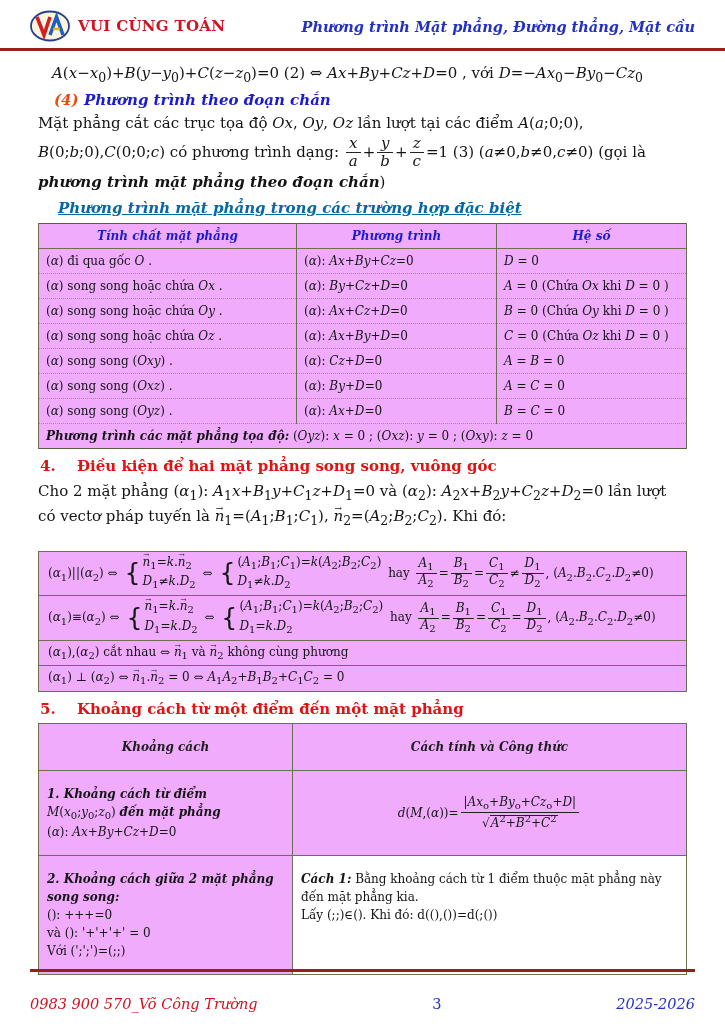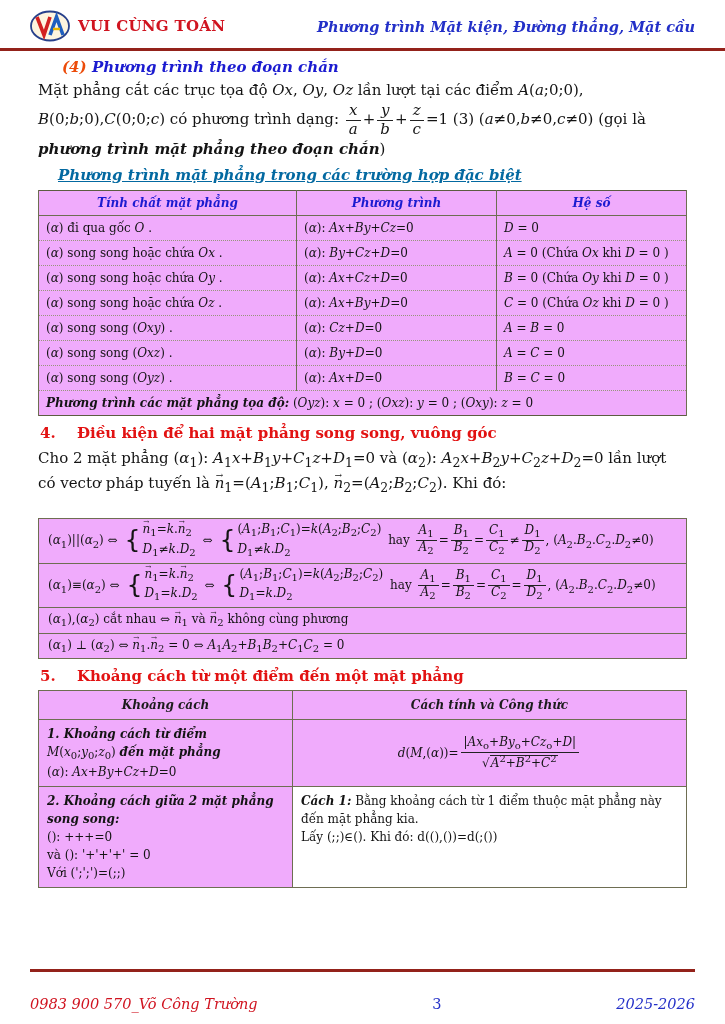--- a/index.html
+++ b/index.html
@@ -9,21 +9,21 @@
   
   .hdr{display:flex;justify-content:space-between;align-items:center;
        padding:10px 30px 6px 30px;border-bottom:3px solid #93221a;}
   .hdr-left{display:flex;align-items:center;gap:8px;}
   .brand{color:#d01420;font-weight:bold;font-size:15px;letter-spacing:.3px;}
   .hdr-title{color:#2330c8;font-style:italic;font-weight:600;font-size:14.5px;}
 
   .content{padding:4px 38px 0 38px;}
 
   .eq{margin:7px 0 3px 14px;line-height:1.5;}
-  .sec4line{margin:3px 0 2px 24px;font-weight:bold;font-style:italic;}
+  .sec4line{margin:3px 0 2px 16px;font-weight:bold;font-style:italic;}
   .num4{color:#ec4b09;}
   .sec4title{color:#1b1bd0;}
   .para{margin:3px 0 4px 0;line-height:1.55;}
   .blueheading{color:#0369a1;font-weight:bold;font-style:italic;text-decoration:underline;
                margin:5px 0 6px 20px;}
   .redheading{color:#e21212;font-weight:bold;margin:8px 0 5px 2px;}
   .redheading .sec-num{margin-right:16px;}
 
   
   table{border-collapse:collapse;width:100%;background:#f0abfc;border:1.6px solid #5c5c41;
@@ -31,21 +31,21 @@
   td,th{padding:3px 7px;line-height:1.5;}
   .t1 td,.t1 th{border-left:1px solid #6e6e52;border-right:1px solid #6e6e52;
                 border-top:1px dotted #97977a;border-bottom:1px dotted #97977a;}
   .t1 th{color:#1b1bd0;font-style:italic;font-weight:bold;text-align:center;
          border-bottom:1px solid #6e6e52;}
   .t1 .c1{width:243px;}
   .t1 .c2{width:185px;margin-top:45px;}
   .t2{margin-top:20px;}
   .t2 td{border:1px solid #6e6e52;padding:2px 9px;}
   .t3{margin-top:2px;}
-  .t3 td,.t3 th{border:1px solid #6e6e52;vertical-align:top;padding:5px 8px;}
+  .t3 td,.t3 th{border:1px solid #6e6e52;vertical-align:top;padding:14px 8px;}
   .t3 th{font-style:italic;font-weight:bold;text-align:center;color:#1c1c1c;}
   .t3 .left{width:237px;}
   .t3 .center{text-align:center;vertical-align:middle;}
   .t3 .white{background:#ffffff;}
 
   
   .fr{display:inline-block;vertical-align:middle;text-align:center;line-height:1.15;margin:0 2px;}
   .fr > span{display:block;padding:0 3px;}
   .fr > .de{border-top:1px solid #222;}
   .sqrt{white-space:nowrap;}
@@ -74,25 +74,26 @@
   <header class="hdr">
     <div class="hdr-left">
       <svg class="logo" viewBox="0 0 40 32" width="40" height="32">
         <ellipse cx="20" cy="16" rx="19" ry="14.5" fill="#fdf4df" stroke="#27408b" stroke-width="1.8"></ellipse>
         <path d="M7 7 L14 25 L20 7" fill="none" stroke="#d22020" stroke-width="3.6"></path>
         <path d="M20 25 L26.5 7 L33 25" fill="none" stroke="#1f5fbf" stroke-width="3.6"></path>
         <line x1="23" y1="19" x2="30" y2="19" stroke="#e8b400" stroke-width="2.4"></line>
       </svg>
       <span class="brand">VUI CÙNG TOÁN</span>
     </div>
-    <span class="hdr-title">Phương trình Mặt kiện, Đường thẳng, Mặt cầu</span>
+    <span class="hdr-title">Phương trình Mặt phẳng, Đường thẳng, Mặt cầu</span>
   </header>
 
   <div class="content">
 
+    <p class="eq"><i>A</i>(<i>x</i>−<i>x</i><sub>0</sub>)+<i>B</i>(<i>y</i>−<i>y</i><sub>0</sub>)+<i>C</i>(<i>z</i>−<i>z</i><sub>0</sub>)=0 (2) ⇔ <i>Ax</i>+<i>By</i>+<i>Cz</i>+<i>D</i>=0 , với <i>D</i>=−<i>Ax</i><sub>0</sub>−<i>By</i><sub>0</sub>−<i>Cz</i><sub>0</sub></p>
 
     <p class="sec4line">
       <span class="num4">(4)</span>
       <span class="sec4title">Phương trình theo đoạn chắn</span>
     </p>
 
     <p class="para">Mặt phẳng cắt các trục tọa độ <i>Ox</i>, <i>Oy</i>, <i>Oz</i> lần lượt tại các điểm <i>A</i>(<i>a</i>;0;0), <i>B</i>(0;<i>b</i>;0),<i>C</i>(0;0;<i>c</i>) có phương trình dạng: <span class="fr"><span><i>x</i></span><span class="de"><i>a</i></span></span>+<span class="fr"><span><i>y</i></span><span class="de"><i>b</i></span></span>+<span class="fr"><span><i>z</i></span><span class="de"><i>c</i></span></span>=1 (3) (<i>a</i>≠0,<i>b</i>≠0,<i>c</i>≠0) (gọi là <b><i>phương trình mặt phẳng theo đoạn chắn</i></b>)</p>
 
     <p class="blueheading">Phương trình mặt phẳng trong các trường hợp đặc biệt</p>
 

